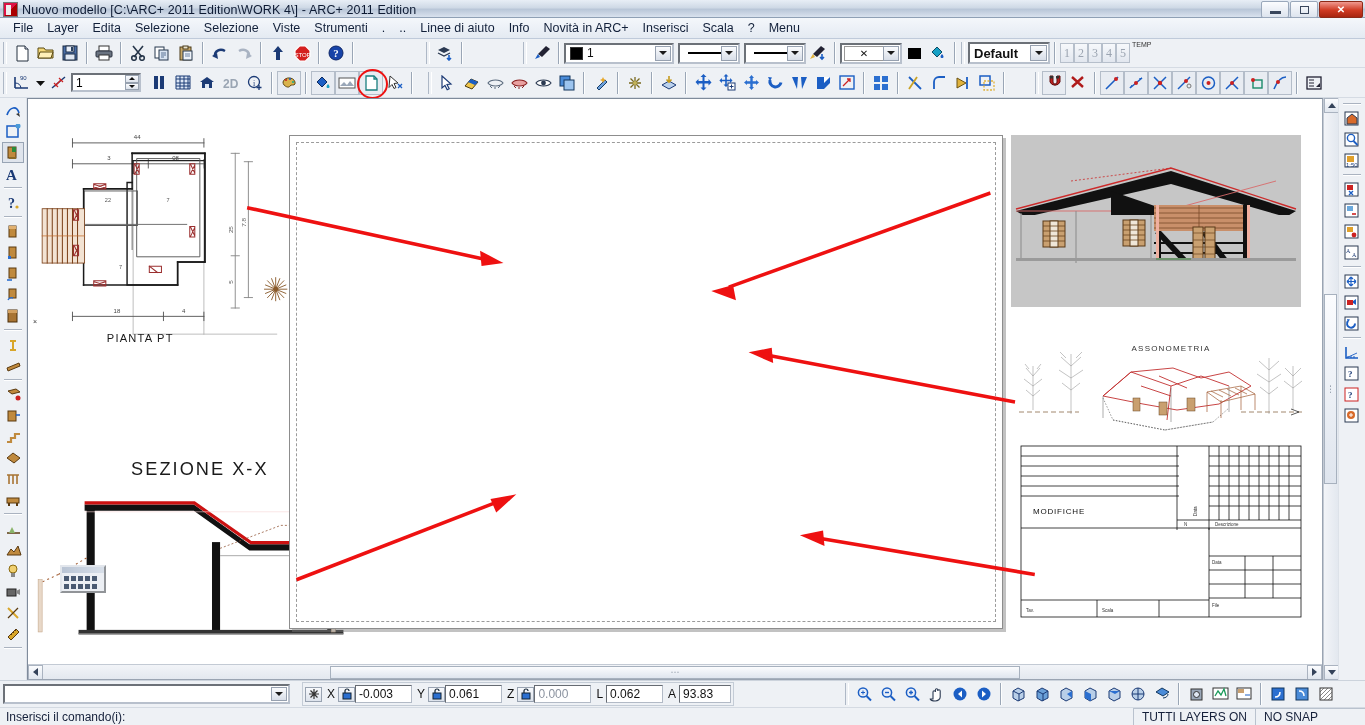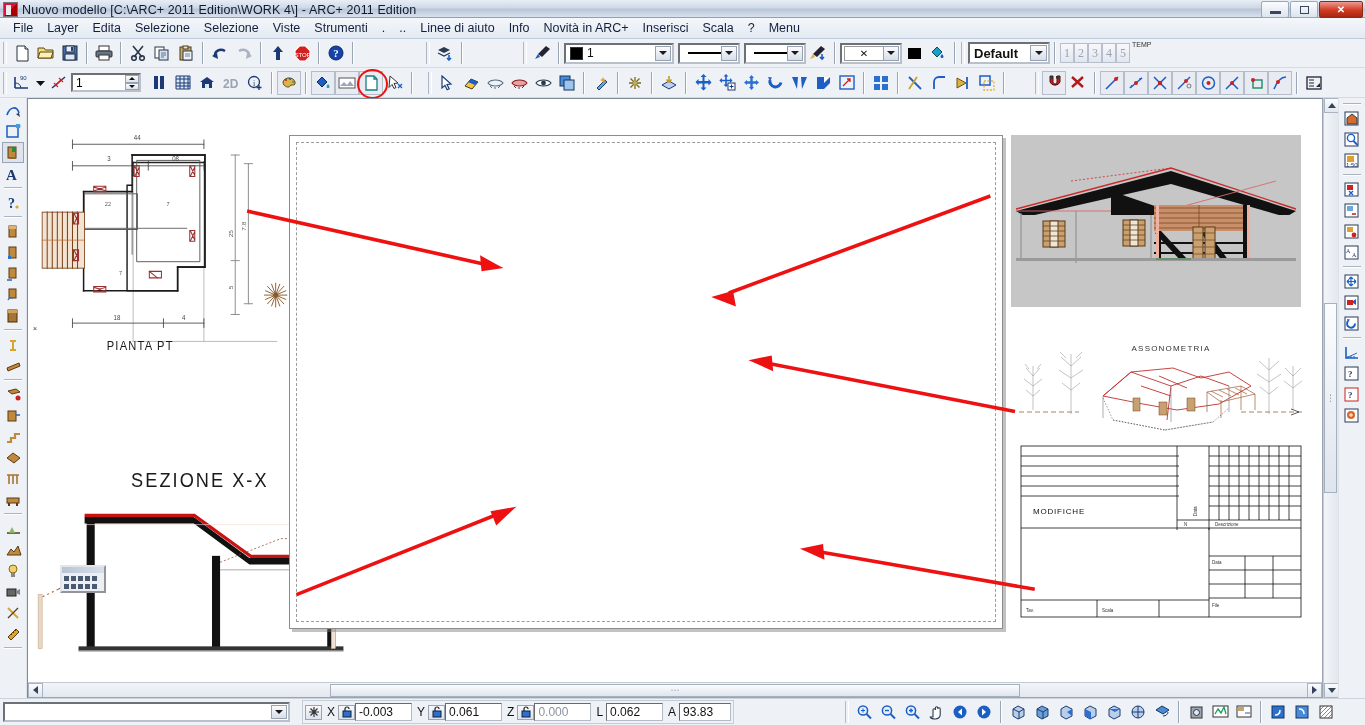--- a/index.html
+++ b/index.html
@@ -1554,14 +1554,20 @@
     <div class="tbtn">
         <svg width="17" height="16" viewBox="0 0 17 16">
           <rect x="2" y="2" width="12" height="12" fill="#fff" stroke="#333"></rect>
           <g stroke="#555" stroke-width="0.7">
             <path d="M2 6l4-4M2 10l8-8M2 14l12-12M6 14l8-8M10 14l4-4"></path>
           </g>
         </svg>
       </div>
   </div>
 
+  <div class="statusbar">
+    <div class="status-msg">Inserisci il comando(i):</div>
+    <div style="flex:1"></div>
+    <div class="status-cell">TUTTI LAYERS ON</div>
+    <div class="status-cell" style="min-width:110px">NO SNAP</div>
+  </div>
 
 </div>
 
 </body></html>

